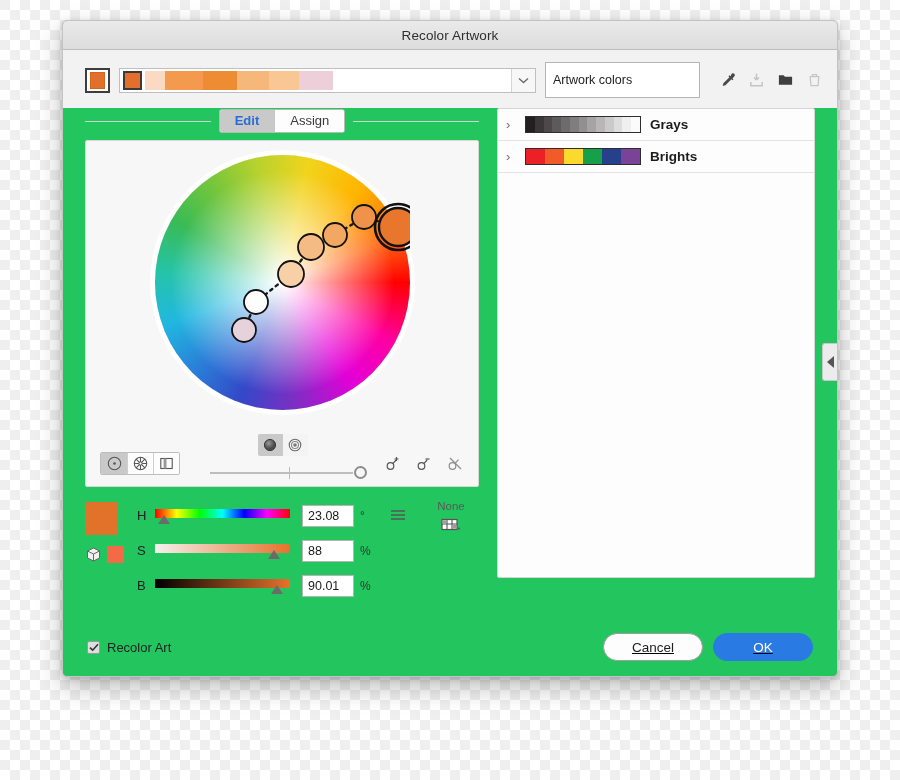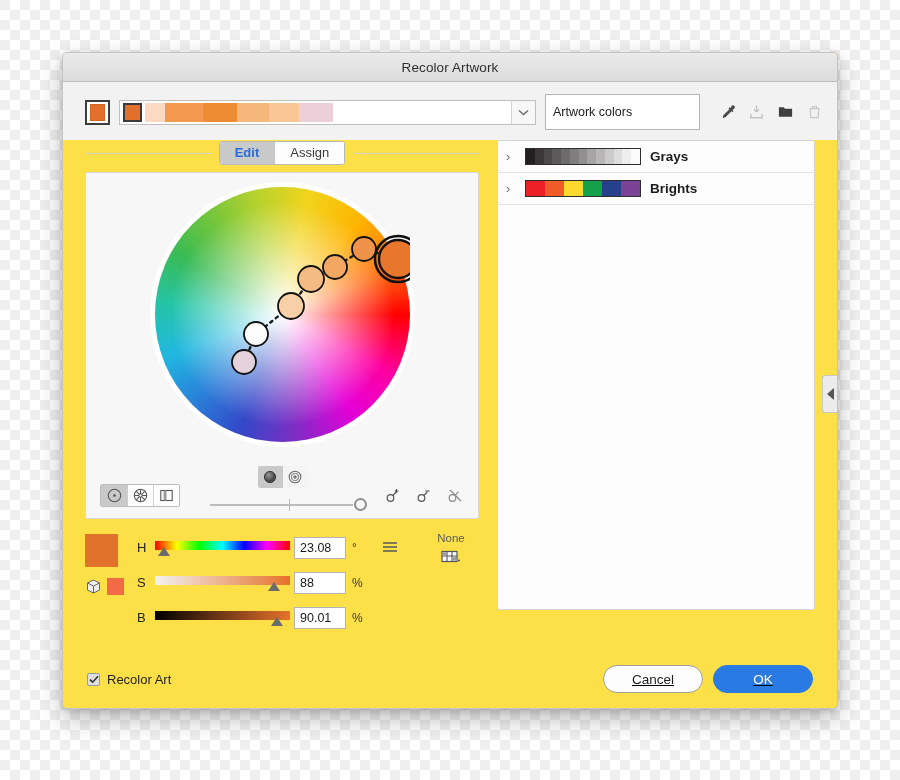--- a/index.html
+++ b/index.html
@@ -7,23 +7,23 @@
   body {
     width:900px; height:780px;
     font-family:"Liberation Sans", sans-serif;
     background:
       repeating-conic-gradient(#ffffff 0% 25%, #efefef 0% 50%) 0 0 / 20px 20px;
     overflow:hidden;
   }
 
   
   .dialog {
-    position:absolute; left:62px; top:52px;
+    position:absolute; left:62px; top:20px;
     width:776px; height:657px;
-    background:#fde047;
+    background:#22c55e;
     border:1px solid #c4c4c4;
     border-radius:5px;
     box-shadow:0 10px 26px rgba(0,0,0,.26), 0 2px 6px rgba(0,0,0,.14);
     overflow:hidden;
   }
   .titlebar {
     height:29px;
     background:linear-gradient(#eaeaea,#dcdcdc);
     border-bottom:1px solid #bcbcbc;
     display:flex; align-items:center; justify-content:center;
@@ -147,21 +147,21 @@
   .row { display:flex; align-items:center; height:35px; }
   .row .lbl { width:18px; font-size:13px; color:#222; }
   .slider { position:relative; width:135px; height:22px; }
   .sl-bar { position:absolute; left:0; top:4px; width:100%; height:9px; }
   .sl-bar.hue { background:linear-gradient(to right,#ff0000,#ffff00 16%,#00ff00 33%,#00ffff 50%,#0000ff 66%,#ff00ff 83%,#ff0000); }
   .sl-bar.sat { background:linear-gradient(to right,#f4f1ef,#e6722c); }
   .sl-bar.bri { background:linear-gradient(to right,#000000,#e6722c); }
   .sl-knob { position:absolute; top:10px; width:0; height:0;
     border-left:6px solid transparent; border-right:6px solid transparent; border-bottom:9px solid #6b6b6b; }
   .num {
-    width:52px; height:22px; margin-left:4px;
+    width:52px; height:22px; margin-left:12px;
     border:1px solid #b4b4b4; background:#fff;
     font:12.5px "Liberation Sans", sans-serif; color:#1a1a1a; padding:0 5px;
   }
   .unit { width:20px; margin-left:6px; font-size:12px; color:#333; }
   .hamb { margin-left:10px; width:16px; }
   .none-col { width:56px; flex:none; text-align:center; padding-top:2px; }
   .none-col .none-lbl { font-size:11.5px; color:#5a5a5a; }
   .none-col .tbl-icon { margin-top:5px; }
 
   

